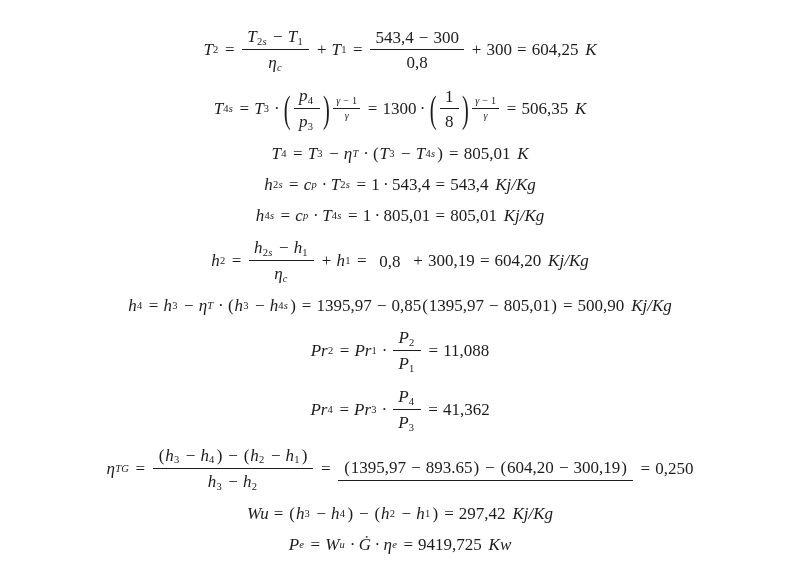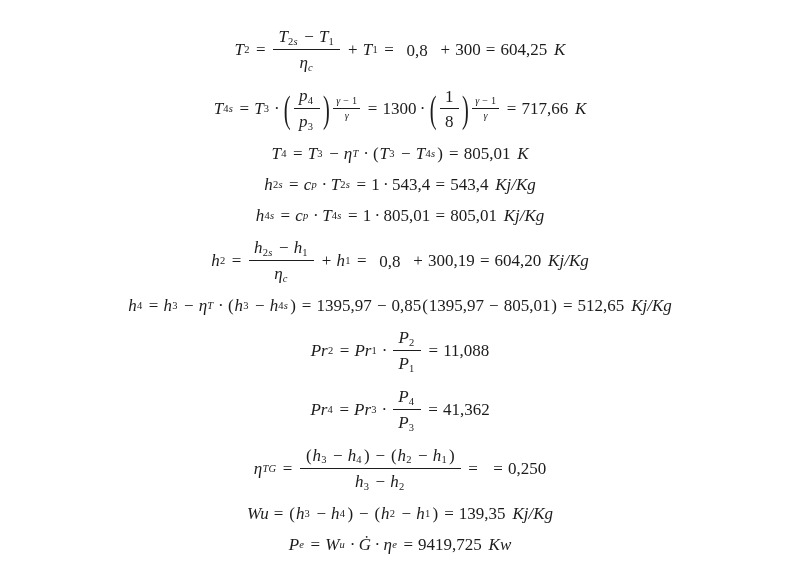--- a/index.html
+++ b/index.html
@@ -89,20 +89,21 @@
         <span class="mo">=</span>
         <span class="mfrac">
           <span class="fn"><span class="mv">T</span><span class="msub"><span class="mn">2</span><span class="mv">s</span></span><span class="mo">−</span><span class="mv">T</span><span class="msub"><span class="mn">1</span></span></span>
           <span class="fd"><span class="mv">η</span><span class="msub"><span class="mv">c</span></span></span>
         </span>
         <span class="mo">+</span>
         <span class="mv">T</span>
         <span class="msub"><span class="mn">1</span></span>
         <span class="mo">=</span>
         <span class="mfrac">
+          <span class="fn"><span class="mn">543,4</span><span class="mo">−</span><span class="mn">300</span></span>
           <span class="fd"><span class="mn">0,8</span></span>
         </span>
         <span class="mo">+</span>
         <span class="mn">300</span>
         <span class="mo">=</span>
         <span class="mn">604,25</span>
         <span class="mu">K</span>
       </div>
       <div class="eq-row">
         <span class="mv">T</span>
@@ -132,21 +133,21 @@
           <span class="fd"><span class="mn">8</span></span>
         </span>
         <span class="mbig">)</span>
         <span class="msup">
           <span class="mfrac">
             <span class="fn"><span class="mv">γ</span><span class="mo">−</span><span class="mn">1</span></span>
             <span class="fd"><span class="mv">γ</span></span>
           </span>
         </span>
         <span class="mo">=</span>
-        <span class="mn">717,66</span>
+        <span class="mn">506,35</span>
         <span class="mu">K</span>
       </div>
       <div class="eq-row">
         <span class="mv">T</span>
         <span class="msub"><span class="mn">4</span></span>
         <span class="mo">=</span>
         <span class="mv">T</span>
         <span class="msub"><span class="mn">3</span></span>
         <span class="mo">−</span>
         <span class="mv">η</span>
@@ -238,21 +239,21 @@
         <span class="mo">=</span>
         <span class="mn">1395,97</span>
         <span class="mo">−</span>
         <span class="mn">0,85</span>
         <span class="mp">(</span>
         <span class="mn">1395,97</span>
         <span class="mo">−</span>
         <span class="mn">805,01</span>
         <span class="mp">)</span>
         <span class="mo">=</span>
-        <span class="mn">512,65</span>
+        <span class="mn">500,90</span>
         <span class="mu">Kj/Kg</span>
       </div>
       <div class="eq-row">
         <span class="mv">Pr</span>
         <span class="msub"><span class="mn">2</span></span>
         <span class="mo">=</span>
         <span class="mv">Pr</span>
         <span class="msub"><span class="mn">1</span></span>
         <span class="mo mdot">·</span>
         <span class="mfrac">
@@ -279,20 +280,21 @@
       <div class="eq-row">
         <span class="mv">η</span>
         <span class="msub"><span class="mv">T</span><span class="mv">G</span></span>
         <span class="mo">=</span>
         <span class="mfrac">
           <span class="fn"><span class="mp">(</span><span class="mv">h</span><span class="msub"><span class="mn">3</span></span><span class="mo">−</span><span class="mv">h</span><span class="msub"><span class="mn">4</span></span><span class="mp">)</span><span class="mo">−</span><span class="mp">(</span><span class="mv">h</span><span class="msub"><span class="mn">2</span></span><span class="mo">−</span><span class="mv">h</span><span class="msub"><span class="mn">1</span></span><span class="mp">)</span></span>
           <span class="fd"><span class="mv">h</span><span class="msub"><span class="mn">3</span></span><span class="mo">−</span><span class="mv">h</span><span class="msub"><span class="mn">2</span></span></span>
         </span>
         <span class="mo">=</span>
         <span class="mfrac">
+          <span class="fn"><span class="mp">(</span><span class="mn">1395,97</span><span class="mo">−</span><span class="mn">893.65</span><span class="mp">)</span><span class="mo">−</span><span class="mp">(</span><span class="mn">604,20</span><span class="mo">−</span><span class="mn">300,19</span><span class="mp">)</span></span>
         </span>
         <span class="mo">=</span>
         <span class="mn">0,250</span>
       </div>
       <div class="eq-row">
         <span class="mv">Wu</span>
         <span class="mo">=</span>
         <span class="mp">(</span>
         <span class="mv">h</span>
         <span class="msub"><span class="mn">3</span></span>
@@ -302,21 +304,21 @@
         <span class="mp">)</span>
         <span class="mo">−</span>
         <span class="mp">(</span>
         <span class="mv">h</span>
         <span class="msub"><span class="mn">2</span></span>
         <span class="mo">−</span>
         <span class="mv">h</span>
         <span class="msub"><span class="mn">1</span></span>
         <span class="mp">)</span>
         <span class="mo">=</span>
-        <span class="mn">139,35</span>
+        <span class="mn">297,42</span>
         <span class="mu">Kj/Kg</span>
       </div>
       <div class="eq-row">
         <span class="mv">P</span>
         <span class="msub"><span class="mv">e</span></span>
         <span class="mo">=</span>
         <span class="mv">W</span>
         <span class="msub"><span class="mv">u</span></span>
         <span class="mo mdot">·</span>
         <span class="mv">Ġ</span>

